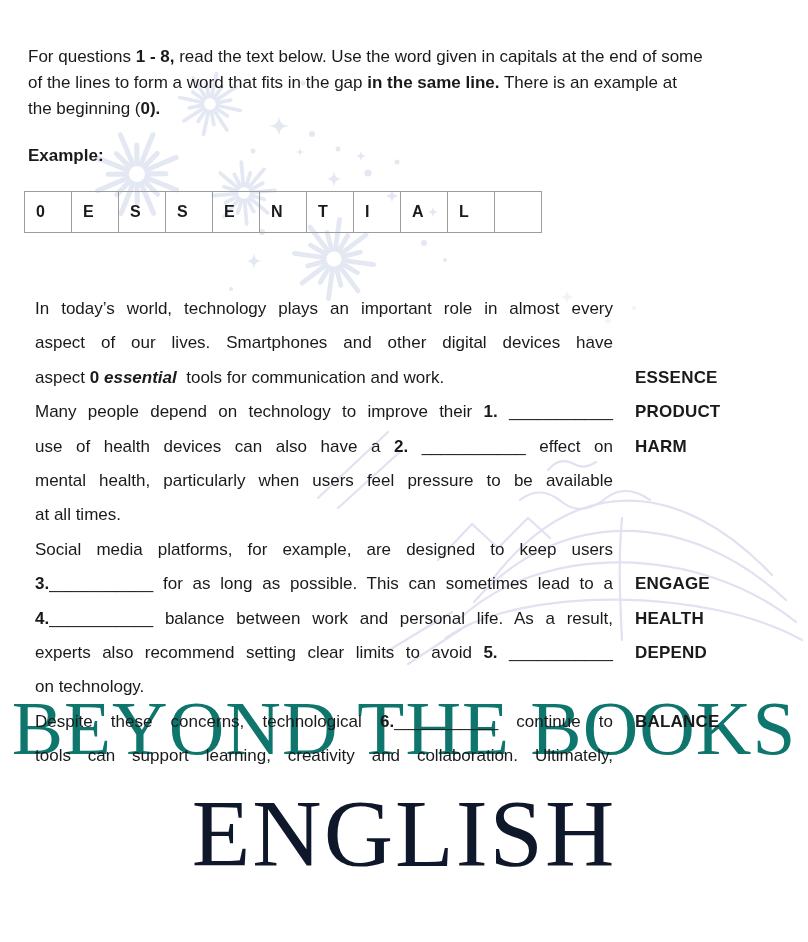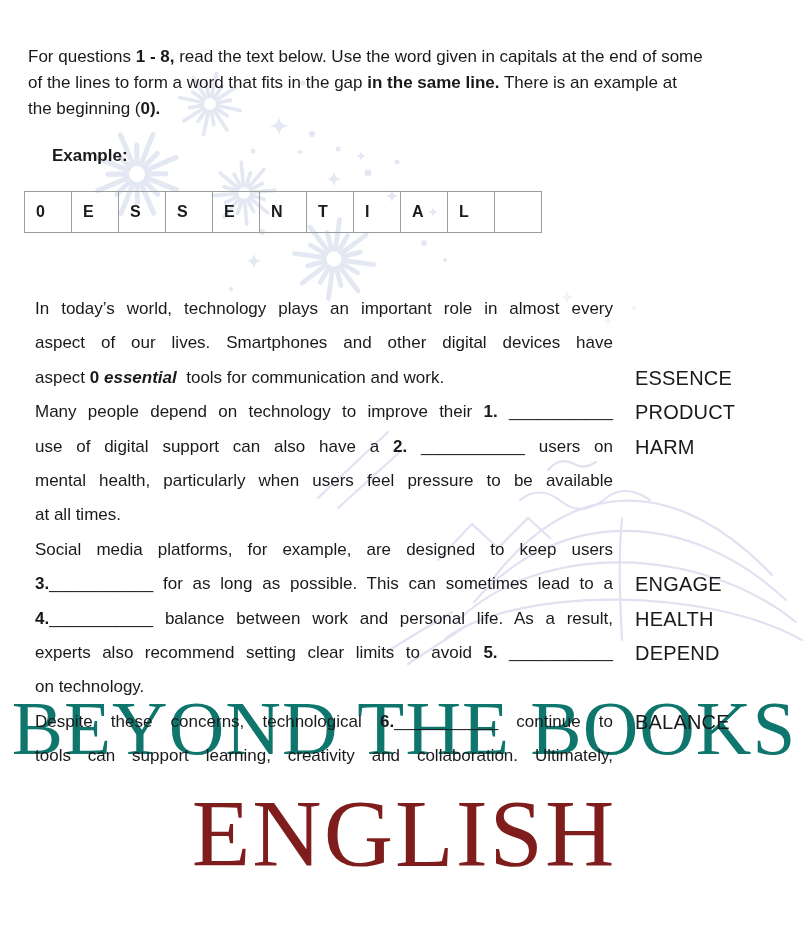--- a/index.html
+++ b/index.html
@@ -11,40 +11,40 @@
   .b{font-weight:bold;}
   .i{font-style:italic;}
   
   .decor{position:absolute;left:0;top:0;width:808px;height:942px;z-index:0;pointer-events:none;}
   .wm{
     position:absolute;z-index:0;width:100%;text-align:center;
     font-family:"Liberation Serif", serif;white-space:nowrap;
     color:#0f766e;user-select:none;pointer-events:none;
   }
   .wm1{top:684px;left:0;font-size:77px;letter-spacing:1px;}
-  .wm2{top:778px;left:0;font-size:96px;letter-spacing:2px;color:#7f1d1d;}
+  .wm2{top:778px;left:0;font-size:96px;letter-spacing:2px;color:#0f172a;}
   
   .content{position:absolute;left:0;top:0;width:748px;height:942px;z-index:1;border-radius:22px;}
   .instructions{position:absolute;left:28px;top:44px;width:760px;font-size:17px;line-height:26px;}
-  .example-label{position:absolute;left:28px;top:146px;font-size:17px;font-weight:bold;margin-left:24px;}
+  .example-label{position:absolute;left:28px;top:146px;font-size:17px;font-weight:bold;}
   .example-table{
     position:absolute;left:24px;top:191px;width:518px;height:42px;
     display:flex;border:1px solid #9c9c9c;box-sizing:border-box;background:transparent;
   }
   .example-table .cell{
     flex:1;border-left:1px solid #9c9c9c;box-sizing:border-box;
     font-weight:bold;font-size:16px;line-height:40px;padding-left:11px;
   }
   .example-table .cell:first-child{border-left:none;}
   .passage{position:absolute;left:35px;top:292px;width:773px;}
   .passage .row{position:relative;height:34.4px;line-height:34.4px;font-size:17px;}
   .passage .line{width:578px;white-space:nowrap;}
   .passage .line.justify{white-space:normal;text-align:justify;text-align-last:justify;}
   .passage .keyword{
-    position:absolute;left:600px;top:0;font-weight:normal;font-size:20px;letter-spacing:0.2px;
+    position:absolute;left:600px;top:0;font-weight:bold;font-size:17px;letter-spacing:0.2px;
   }
 </style>
 </head>
 <body>
 
 <svg class="decor" viewBox="0 0 808 942" xmlns="http://www.w3.org/2000/svg">
   <defs>
     <g id="sb" stroke="#e4e8f2" stroke-width="6" stroke-linecap="round" fill="none">
       <line x1="12" y1="0" x2="50" y2="0"></line>
         <line x1="11.1" y1="4.6" x2="31.4" y2="13"></line>
@@ -148,21 +148,21 @@
       </div>
       <div class="row">
         <div class="line"><span>aspect </span><span class="b">0 </span><span class="b i">essential</span><span>&nbsp; tools for communication and work.</span></div>
         <div class="keyword">ESSENCE</div>
       </div>
       <div class="row">
         <div class="line justify"><span>Many people depend on technology to improve their </span><span class="b">1. </span><span>___________</span></div>
         <div class="keyword">PRODUCT</div>
       </div>
       <div class="row">
-        <div class="line justify"><span>use of digital support can also have a </span><span class="b">2. </span><span>___________ users on</span></div>
+        <div class="line justify"><span>use of health devices can also have a </span><span class="b">2. </span><span>___________ effect on</span></div>
         <div class="keyword">HARM</div>
       </div>
       <div class="row">
         <div class="line justify"><span>mental health, particularly when users feel pressure to be available</span></div>
       </div>
       <div class="row">
         <div class="line"><span>at all times.</span></div>
       </div>
       <div class="row">
         <div class="line justify"><span>Social media platforms, for example, are designed to keep users</span></div>

